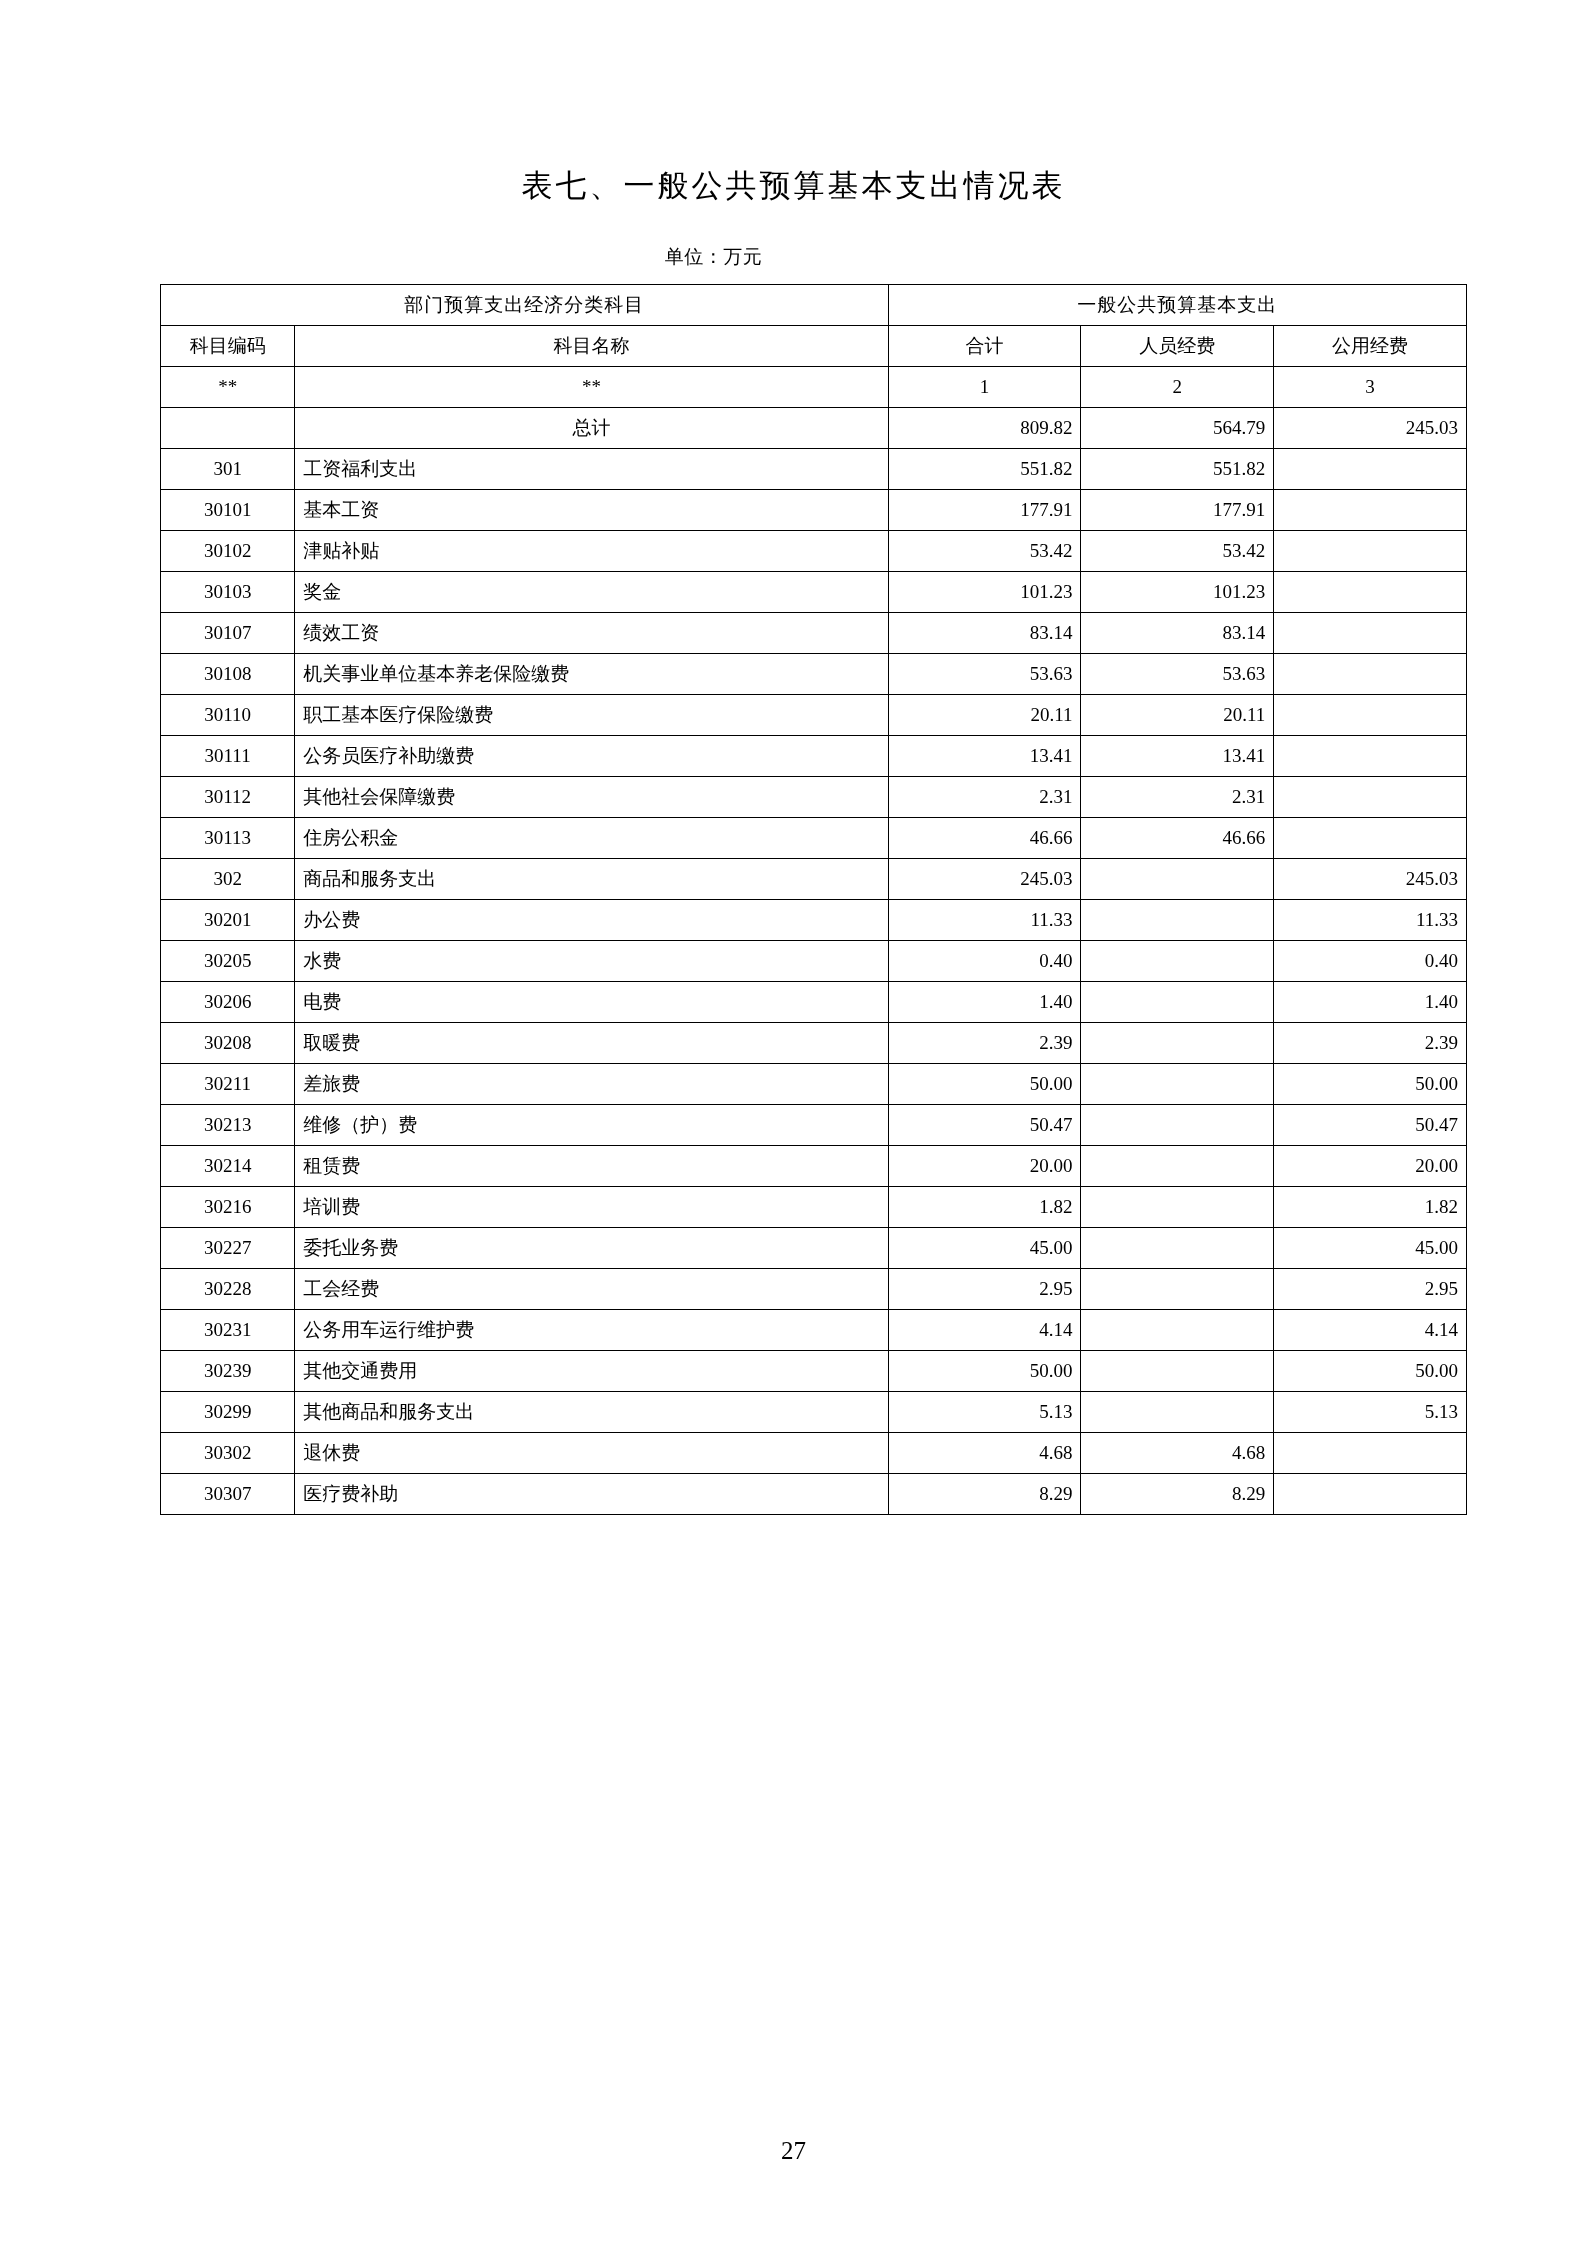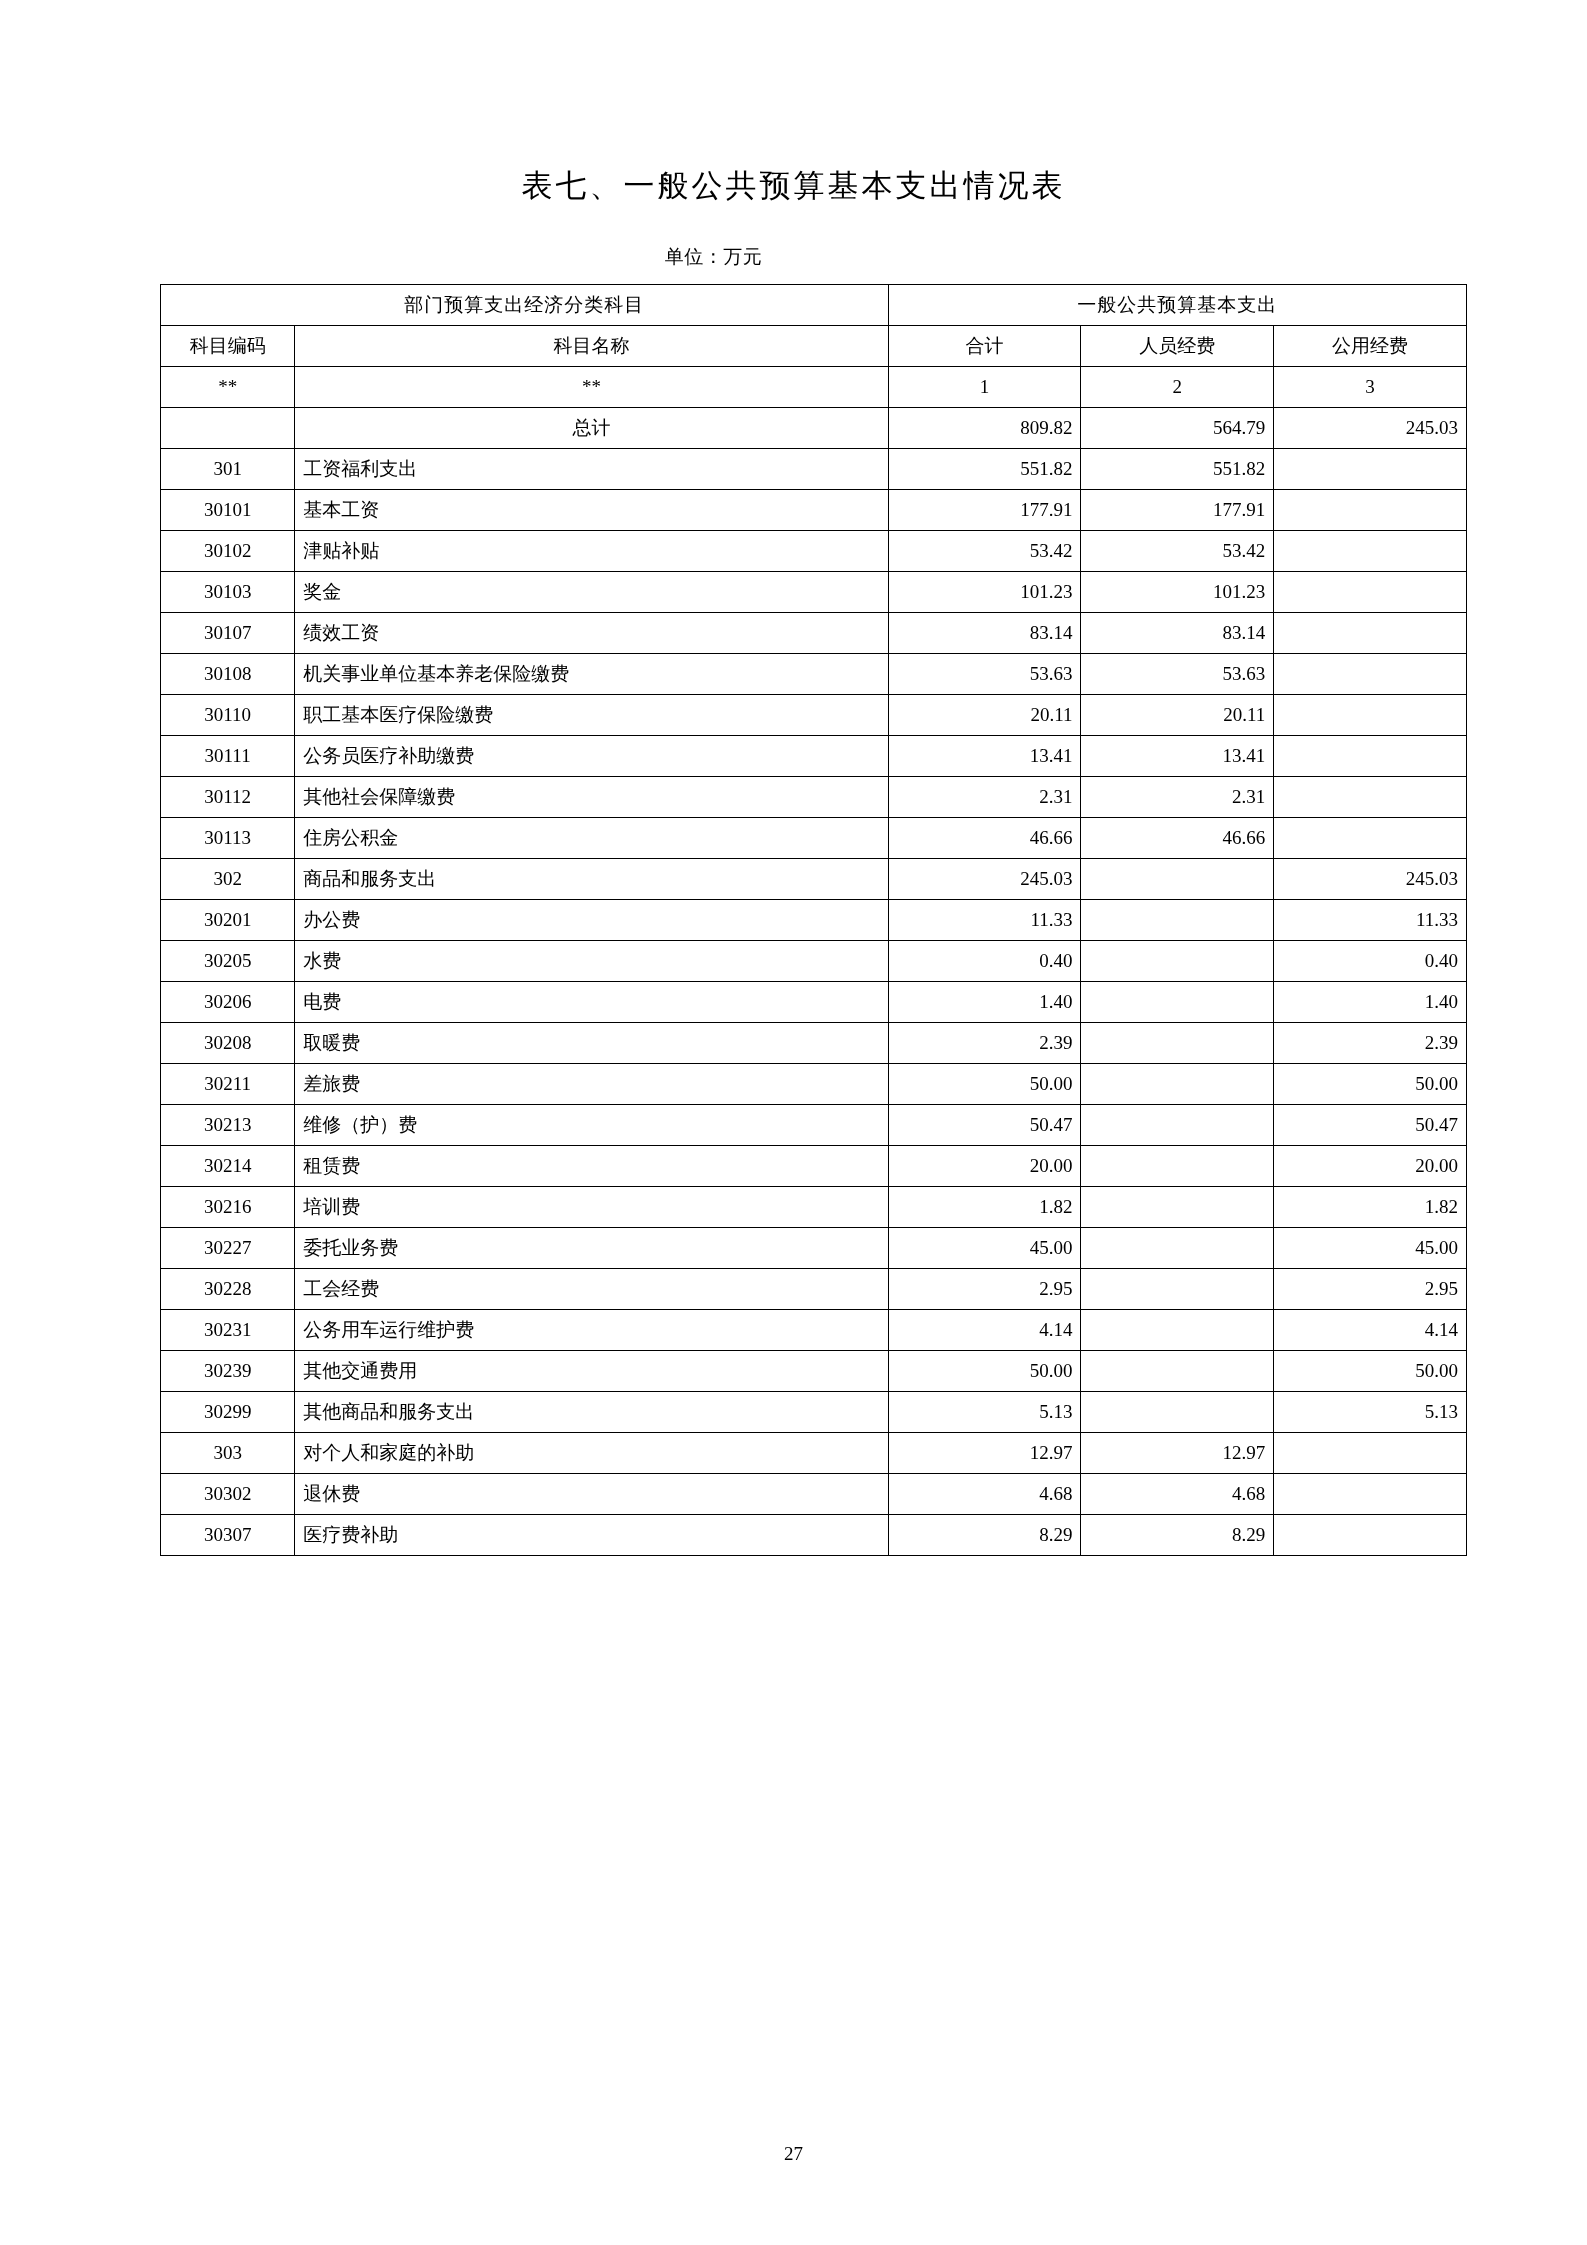--- a/index.html
+++ b/index.html
@@ -68,21 +68,21 @@
   .hdr-group { text-align: center; font-weight: 700; font-size: 20px; letter-spacing: 1px; }
   .hdr-sub { text-align: center; font-weight: 700; font-size: 20px; }
   .row-star { text-align: center; font-weight: 700; font-size: 20px; }
   .num { font-variant-numeric: tabular-nums; }
   .page-number {
     position: absolute;
     bottom: 88px;
     left: 0;
     width: 100%;
     text-align: center;
-    font-size: 19px;
+    font-size: 25px;
   }
 </style>
 </head>
 <body>
 
 <div class="page">
 
   <h1 class="title">表七、一般公共预算基本支出情况表</h1>
 
   <div class="unit-line">单位：万元</div>
@@ -286,27 +286,20 @@
             <td class="rgt num">50.00</td>
           </tr>
           <tr>
             <td class="ctr">30299</td>
             <td class="lft">其他商品和服务支出</td>
             <td class="rgt num">5.13</td>
             <td class="rgt num"></td>
             <td class="rgt num">5.13</td>
           </tr>
           <tr>
-            <td class="ctr bold">303</td>
-            <td class="lft bold">对个人和家庭的补助</td>
-            <td class="rgt num bold">12.97</td>
-            <td class="rgt num bold">12.97</td>
-            <td class="rgt num bold"></td>
-          </tr>
-          <tr>
             <td class="ctr">30302</td>
             <td class="lft">退休费</td>
             <td class="rgt num">4.68</td>
             <td class="rgt num">4.68</td>
             <td class="rgt num"></td>
           </tr>
           <tr>
             <td class="ctr">30307</td>
             <td class="lft">医疗费补助</td>
             <td class="rgt num">8.29</td>

